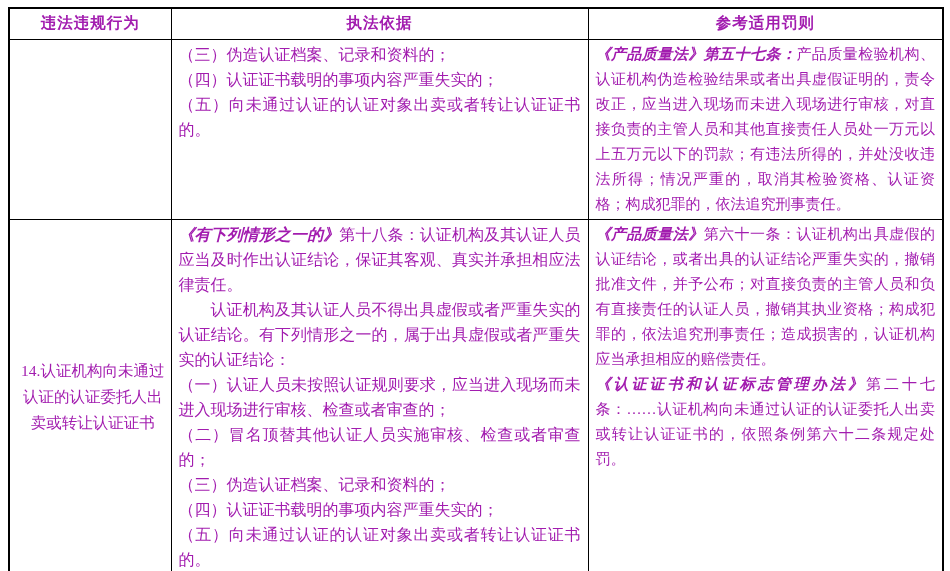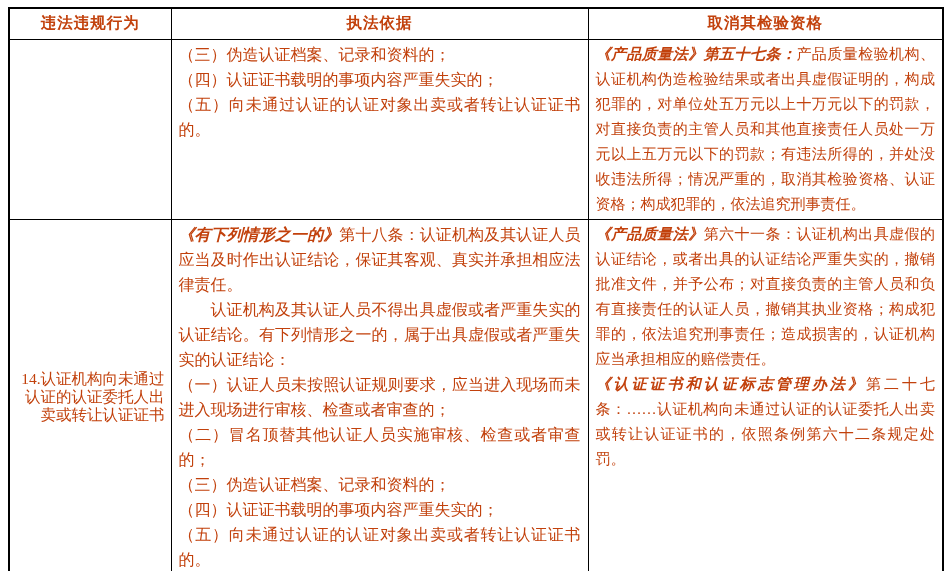--- a/index.html
+++ b/index.html
@@ -6,21 +6,21 @@
     margin: 0;
     padding: 0;
     background: #ffffff;
   }
   .page {
     position: relative;
     width: 950px;
     height: 571px;
     background: #ffffff;
     font-family: "Liberation Serif", "DejaVu Serif", serif;
-    color: #c2410c;
+    color: #a21caf;
     overflow: hidden;
   }
   table.reg-table {
     position: absolute;
     left: 8px;
     top: 7px;
     width: 934px;
     height: 557px;
     border-collapse: collapse;
     table-layout: fixed;
@@ -52,53 +52,53 @@
   }
   td.cell-basis   { font-size: 16px; margin-top: 36px; }
   td.cell-penalty { font-size: 15px; }
   td.cell-behavior {
     vertical-align: middle;
     font-size: 15.5px;
     padding-left: 11px;
     padding-right: 6px;
   }
   td.cell-behavior p {
-    text-align: right;
-    line-height: 18px;
+    text-align: center;
+    line-height: 26px;
   }
   td p.indent { text-indent: 2em; }
   td p span.bold { font-weight: bold; font-style: italic; }
 </style>
 </head>
 <body>
 
 <div class="page">
   <table class="reg-table">
     <colgroup>
       <col class="c-behavior">
       <col class="c-basis">
       <col class="c-penalty">
     </colgroup>
     <thead>
       <tr>
           <th>违法违规行为</th>
           <th>执法依据</th>
-          <th>取消其检验资格</th>
+          <th>参考适用罚则</th>
         </tr>
     </thead>
     <tbody>
         <tr class="row-0">
           <td class="cell-behavior"></td>
           <td class="cell-basis">
             <p><span>（三）伪造认证档案、记录和资料的；</span></p>
             <p><span>（四）认证证书载明的事项内容严重失实的；</span></p>
             <p><span>（五）向未通过认证的认证对象出卖或者转让认证证书的。</span></p>
           </td>
           <td class="cell-penalty">
-            <p><span class="bold">《产品质量法》第五十七条：</span><span>产品质量检验机构、认证机构伪造检验结果或者出具虚假证明的，构成犯罪的，对单位处五万元以上十万元以下的罚款，对直接负责的主管人员和其他直接责任人员处一万元以上五万元以下的罚款；有违法所得的，并处没收违法所得；情况严重的，取消其检验资格、认证资格；构成犯罪的，依法追究刑事责任。</span></p>
+            <p><span class="bold">《产品质量法》第五十七条：</span><span>产品质量检验机构、认证机构伪造检验结果或者出具虚假证明的，责令改正，应当进入现场而未进入现场进行审核，对直接负责的主管人员和其他直接责任人员处一万元以上五万元以下的罚款；有违法所得的，并处没收违法所得；情况严重的，取消其检验资格、认证资格；构成犯罪的，依法追究刑事责任。</span></p>
           </td>
         </tr>
         <tr class="row-1">
           <td class="cell-behavior">
             <p><span>14.认证机构向未通过认证的认证委托人出卖或转让认证证书</span></p>
           </td>
           <td class="cell-basis">
             <p><span class="bold">《有下列情形之一的》</span><span>第十八条：认证机构及其认证人员应当及时作出认证结论，保证其客观、真实并承担相应法律责任。</span></p>
             <p class="indent"><span>认证机构及其认证人员不得出具虚假或者严重失实的认证结论。有下列情形之一的，属于出具虚假或者严重失实的认证结论：</span></p>
             <p><span>（一）认证人员未按照认证规则要求，应当进入现场而未进入现场进行审核、检查或者审查的；</span></p>

